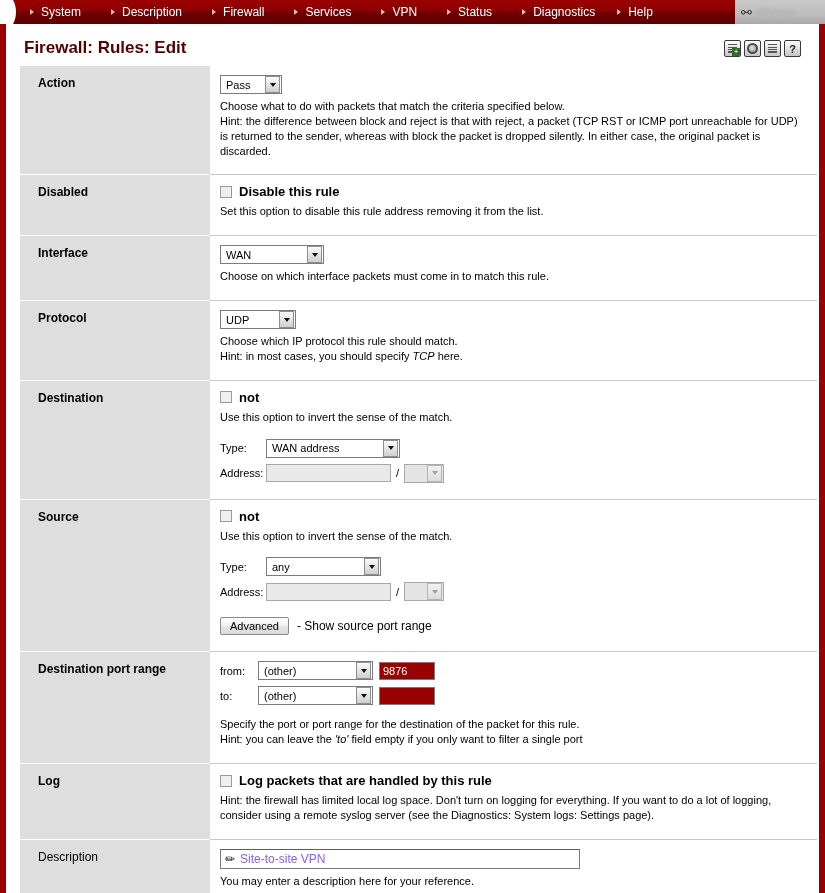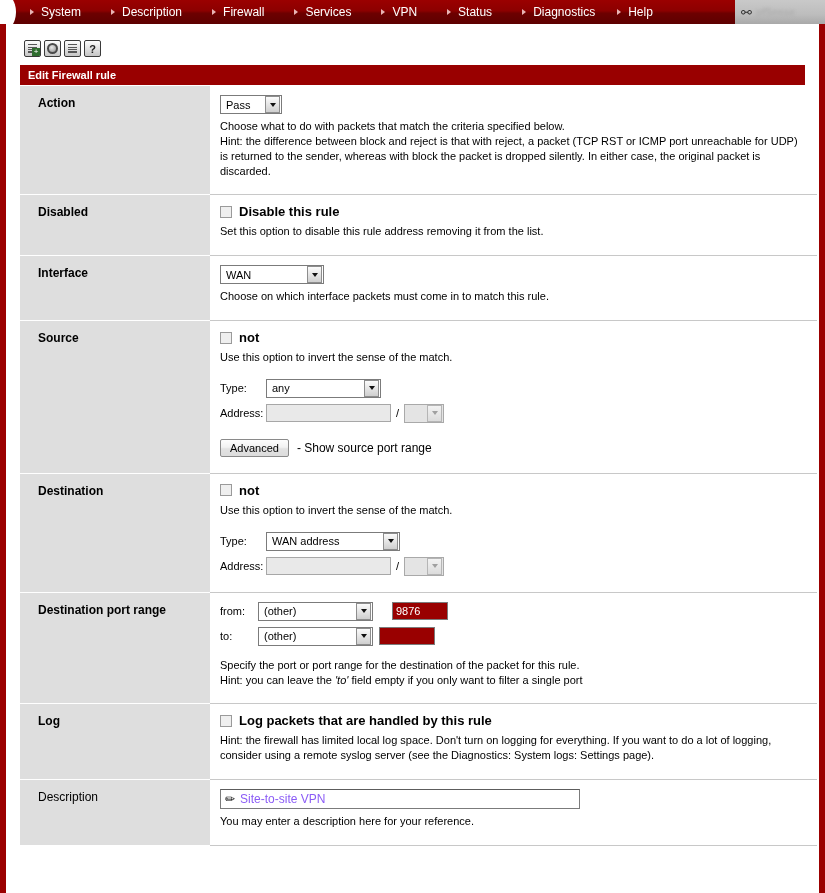--- a/index.html
+++ b/index.html
@@ -279,39 +279,39 @@
   </div>
   <div id="nav-logo">
     <span class="glyph">⚯</span>
     <span class="blur">pfSense</span>
   </div>
 </div>
 
 <div id="page">
 
   <div id="page-head">
+    <div id="page-title">Firewall: Rules: Edit</div>
     <div id="head-icons">
       <div class="hicon">
         <span class="lines"></span>
         <span class="plus">+</span>
       </div>
       <div class="hicon">
         <span class="disk"></span>
       </div>
       <div class="hicon">
         <span class="lines"></span>
       </div>
       <div class="hicon">
         <span class="qm">?</span>
       </div>
     </div>
   </div>
 
   <div id="form-wrap">
-    <div id="form-title">Edit Firewall rule</div>
 
     <table id="rules">
 
       <tbody>
           <tr>
         <td class="lbl">Action</td>
         <td class="val">
           <div class="selbox" style="width:62px">
             <span class="txt">Pass</span>
             <span class="arrow"></span>
@@ -339,94 +339,109 @@
         <td class="val">
           <div class="selbox" style="width:104px">
             <span class="txt">WAN</span>
             <span class="arrow"></span>
           </div>
           <div class="desc">Choose on which interface packets must come in to match this rule.</div>
         </td>
       </tr>
 
 
-
-      <tr>
-        <td class="lbl">Source</td>
+      <tr>
+        <td class="lbl">Protocol</td>
+        <td class="val">
+          <div class="selbox" style="width:76px">
+            <span class="txt">UDP</span>
+            <span class="arrow"></span>
+          </div>
+          <div class="desc">
+            <div>Choose which IP protocol this rule should match.</div>
+            <div>
+              <span>Hint: in most cases, you should specify </span><i>TCP</i><span> here.</span>
+            </div>
+          </div>
+        </td>
+      </tr>
+
+      <tr>
+        <td class="lbl">Destination</td>
         <td class="val">
           <div class="cbrow">
             <span class="cbox"></span>
             <span class="cblabel">not</span>
           </div>
           <div class="desc">Use this option to invert the sense of the match.</div>
 
           <div class="inline-row" style="margin-top:14px;">
             <span class="tag">Type:</span>
-            <div class="selbox" style="width:115px">
-              <span class="txt">any</span>
+            <div class="selbox" style="width:134px">
+              <span class="txt">WAN address</span>
               <span class="arrow"></span>
             </div>
           </div>
 
           <div class="inline-row" style="margin-top:6px;">
             <span class="tag">Address:</span>
             <input class="txt dis" style="width: 125px;" disabled="" value="">
             <span class="slash">/</span>
             <div class="selbox dis" style="width:40px">
               <span class="txt"></span>
               <span class="arrow"></span>
             </div>
           </div>
-
-          <div style="display:flex;align-items:center;margin-top:16px;">
-            <button class="btn">Advanced</button>
-            <span style="margin-left:8px;font-size:12px;">- Show source port range</span>
-          </div>
-        </td>
-      </tr>
-
-      <tr>
-        <td class="lbl">Destination</td>
+        </td>
+      </tr>
+
+      <tr>
+        <td class="lbl">Source</td>
         <td class="val">
           <div class="cbrow">
             <span class="cbox"></span>
             <span class="cblabel">not</span>
           </div>
           <div class="desc">Use this option to invert the sense of the match.</div>
 
           <div class="inline-row" style="margin-top:14px;">
             <span class="tag">Type:</span>
-            <div class="selbox" style="width:134px">
-              <span class="txt">WAN address</span>
+            <div class="selbox" style="width:115px">
+              <span class="txt">any</span>
               <span class="arrow"></span>
             </div>
           </div>
 
           <div class="inline-row" style="margin-top:6px;">
             <span class="tag">Address:</span>
             <input class="txt dis" style="width: 125px;" disabled="" value="">
             <span class="slash">/</span>
             <div class="selbox dis" style="width:40px">
               <span class="txt"></span>
               <span class="arrow"></span>
             </div>
           </div>
+
+          <div style="display:flex;align-items:center;margin-top:16px;">
+            <button class="btn">Advanced</button>
+            <span style="margin-left:8px;font-size:12px;">- Show source port range</span>
+          </div>
         </td>
       </tr>
 
       <tr>
         <td class="lbl">Destination port range</td>
         <td class="val">
           <div class="portrow">
             <span class="tag">from:</span>
             <div class="selbox" style="width:115px">
               <span class="txt">(other)</span>
               <span class="arrow"></span>
             </div>
-            <input class="redfield" style="margin-left: 19px;" value="9876">
+            <input class="redfield" style="margin-left: 6px;" value="9876">
           </div>
           <div class="portrow">
             <span class="tag">to:</span>
             <div class="selbox" style="width:115px">
               <span class="txt">(other)</span>
               <span class="arrow"></span>
             </div>
             <input class="redfield" style="margin-left: 6px;" value="">
           </div>
           <div class="desc" style="margin-top:12px;">

